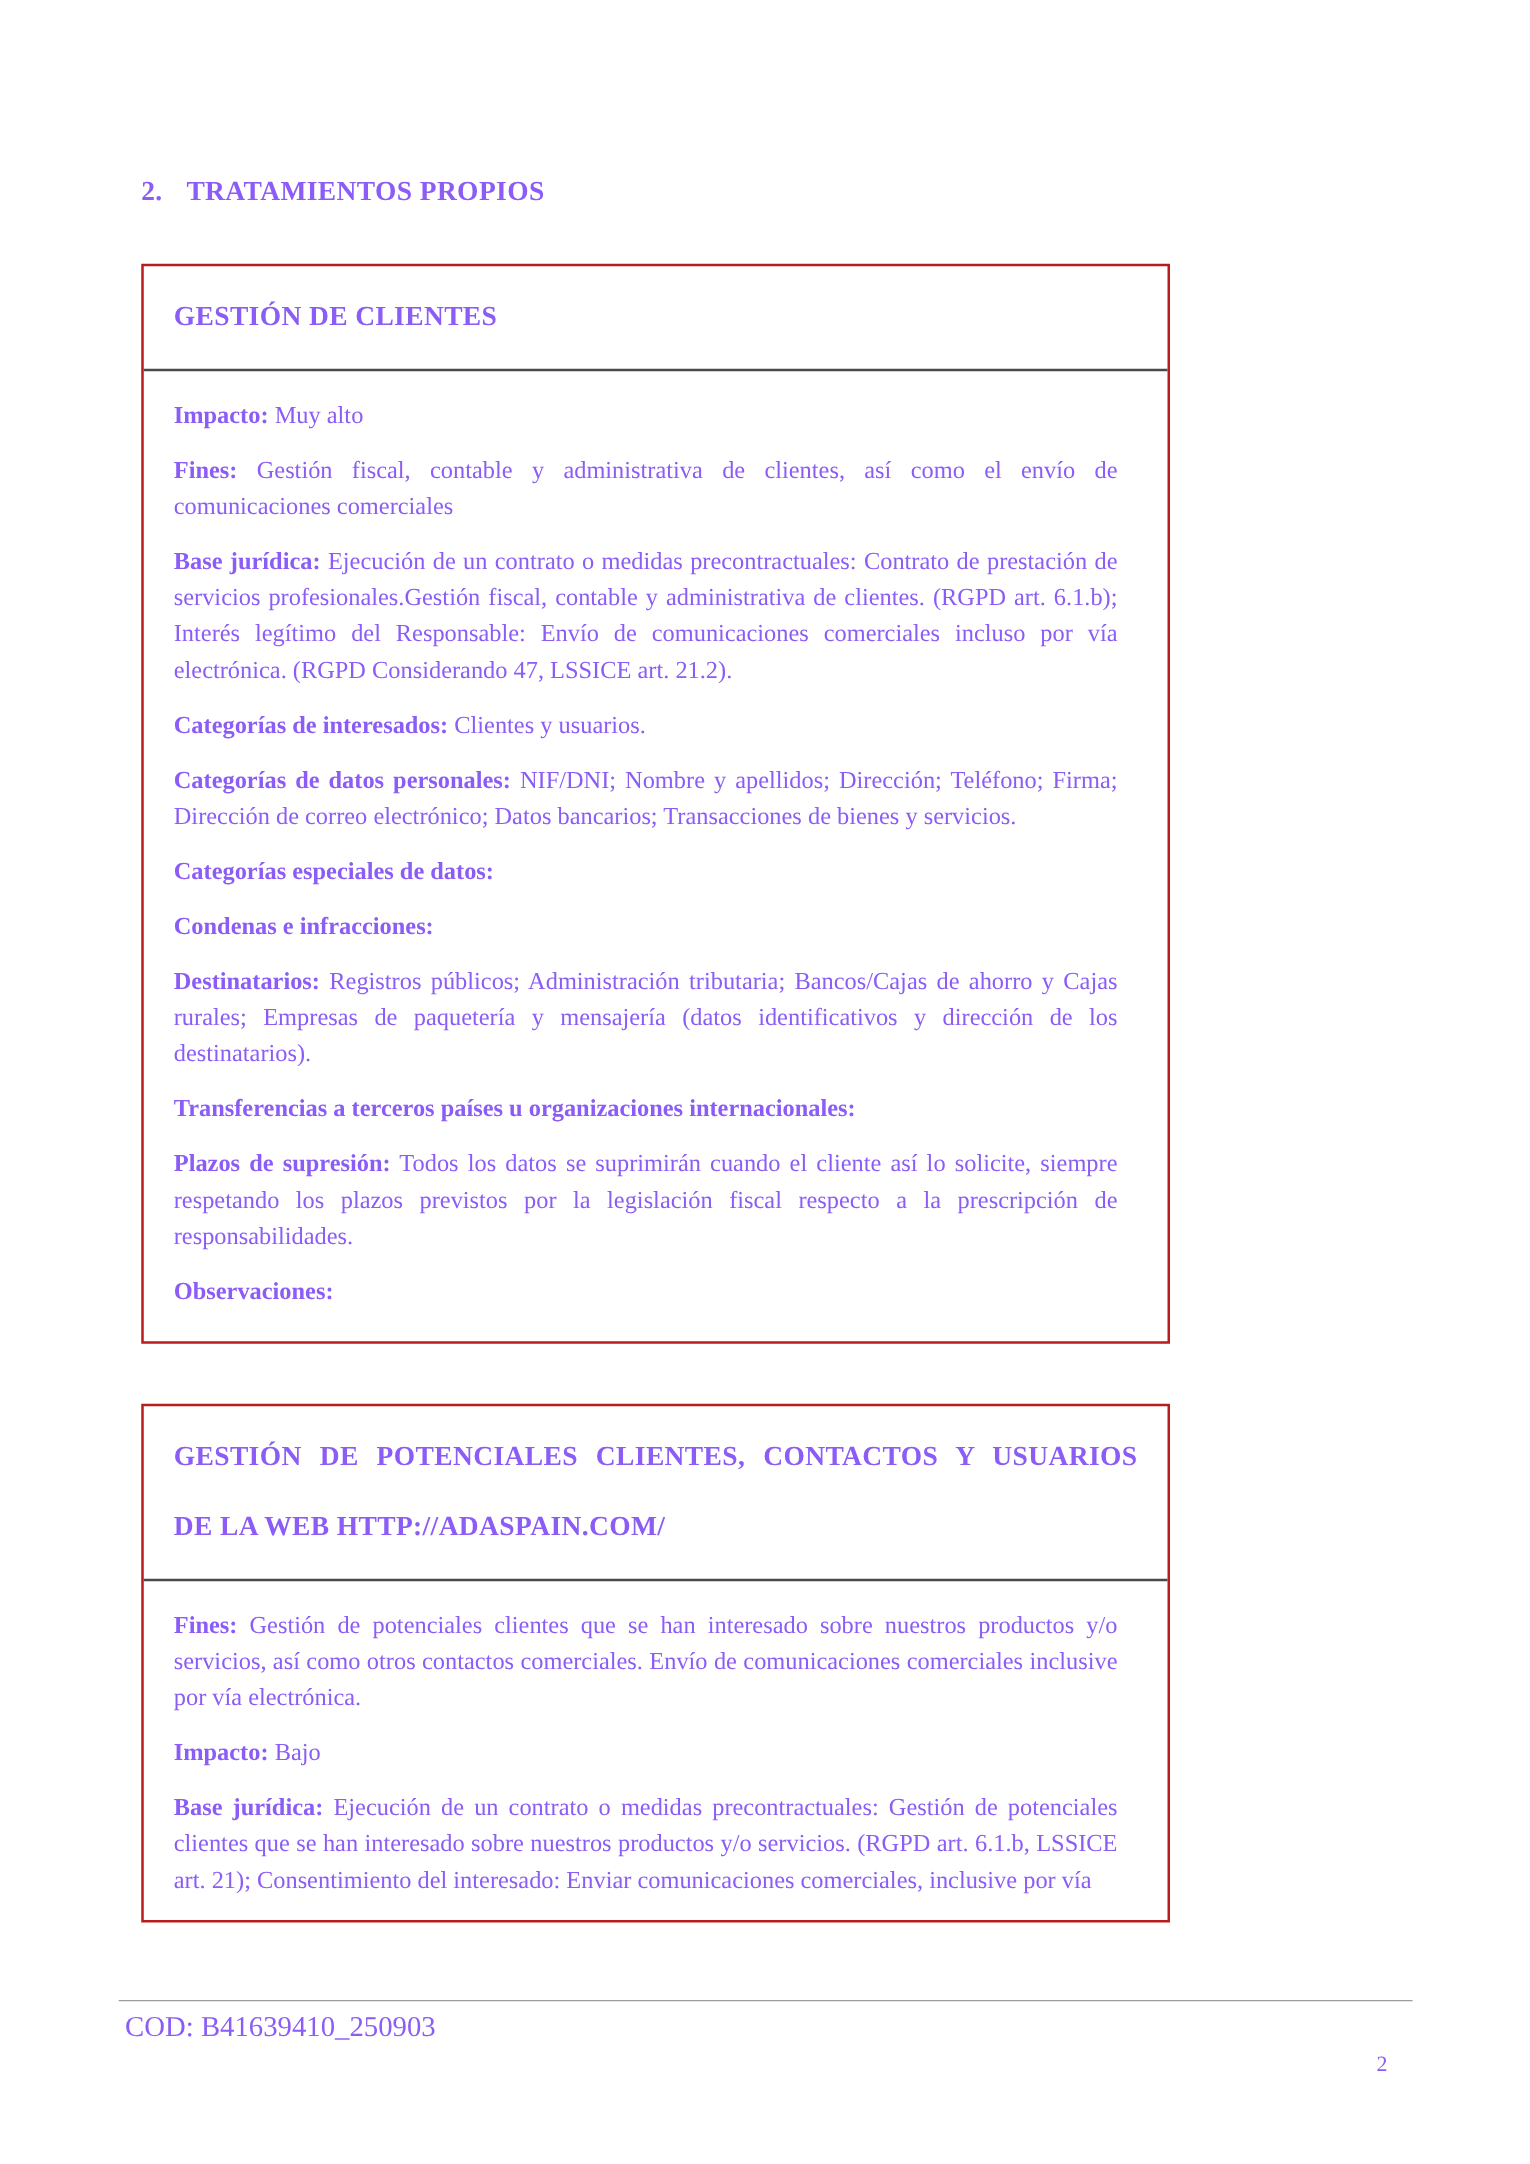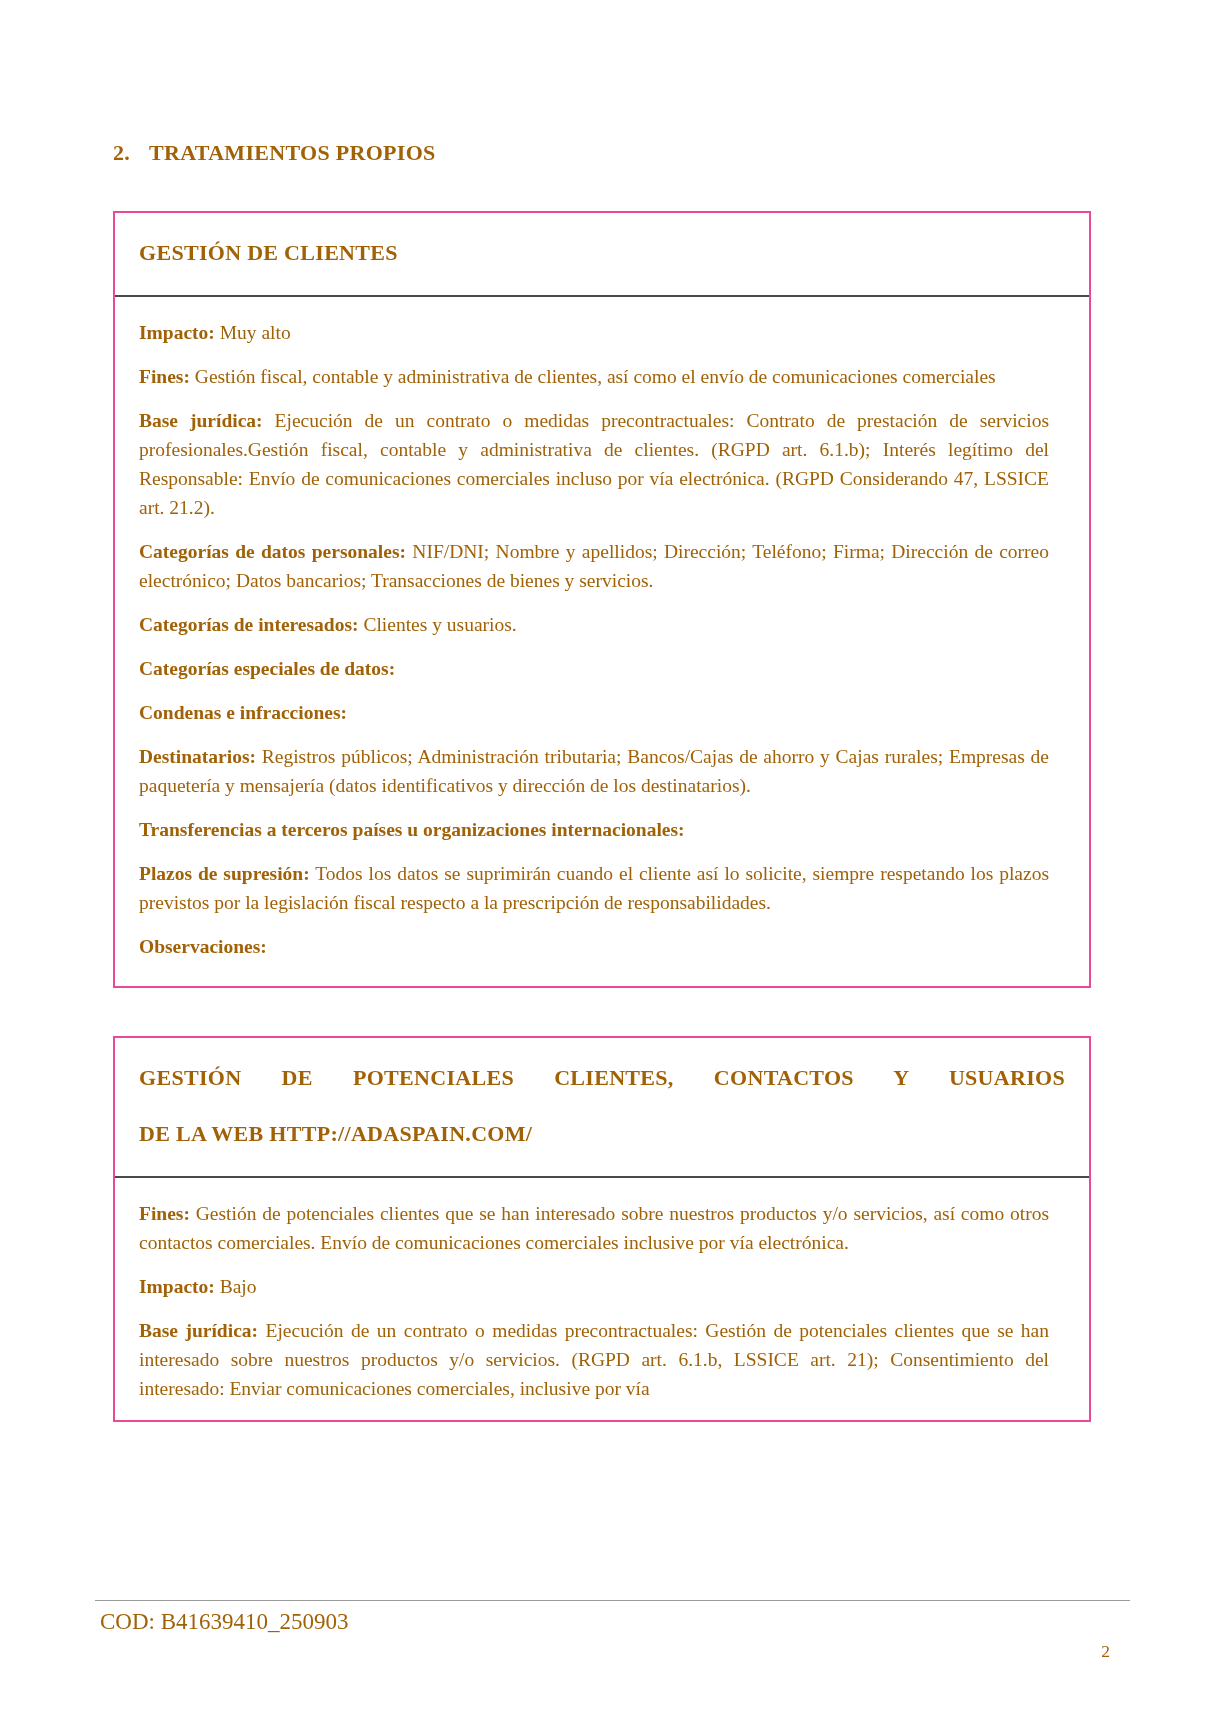--- a/index.html
+++ b/index.html
@@ -5,34 +5,34 @@
 <style>
   * { margin: 0; padding: 0; box-sizing: border-box; }
   html, body { background: #ffffff; }
   body { width: 1224px; }
   .page {
     position: relative;
     width: 1224px;
     height: 1731px;
     background: #ffffff;
     font-family: "Liberation Serif", "DejaVu Serif", serif;
-    color: #a16207;
+    color: #8b5cf6;
     overflow: hidden;
   }
   .doc-heading {
     margin: 140px 109px 0 113px;
     font-size: 22px;
     font-weight: bold;
     letter-spacing: 0.3px;
   }
   .doc-heading .h-num { display: inline-block; margin-right: 19px; }
   .treatment-card {
     margin-left: 113px;
-    width: 978px;
-    border: 2px solid #ec4899;
+    width: 823px;
+    border: 2px solid #b91c1c;
     background: #ffffff;
   }
   .card-1 { margin-top: 45px; }
   .card-2 { margin-top: 48px; }
   .card-header {
     padding: 27px 24px 29px 24px;
     border-bottom: 2px solid #4a4a4a;
   }
   .title-line {
     font-size: 22px;
@@ -84,22 +84,22 @@
   </h2>
 
   <section class="treatment-card card-1">
     <div class="card-header">
         <div class="title-line">GESTIÓN DE CLIENTES</div>
       </div>
     <div class="card-body">
         <p class="field"><span class="flabel">Impacto:</span><span> Muy alto</span></p>
         <p class="field"><span class="flabel">Fines:</span><span> Gestión fiscal, contable y administrativa de clientes, así como el envío de comunicaciones comerciales</span></p>
         <p class="field"><span class="flabel">Base jurídica:</span><span> Ejecución de un contrato o medidas precontractuales: Contrato de prestación de servicios profesionales.Gestión fiscal, contable y administrativa de clientes. (RGPD art. 6.1.b); Interés legítimo del Responsable: Envío de comunicaciones comerciales incluso por vía electrónica. (RGPD Considerando 47, LSSICE art. 21.2).</span></p>
+        <p class="field"><span class="flabel">Categorías de interesados:</span><span> Clientes y usuarios.</span></p>
         <p class="field"><span class="flabel">Categorías de datos personales:</span><span> NIF/DNI; Nombre y apellidos; Dirección; Teléfono; Firma; Dirección de correo electrónico; Datos bancarios; Transacciones de bienes y servicios.</span></p>
-        <p class="field"><span class="flabel">Categorías de interesados:</span><span> Clientes y usuarios.</span></p>
         <p class="field"><span class="flabel">Categorías especiales de datos:</span></p>
         <p class="field"><span class="flabel">Condenas e infracciones:</span></p>
         <p class="field"><span class="flabel">Destinatarios:</span><span> Registros públicos; Administración tributaria; Bancos/Cajas de ahorro y Cajas rurales; Empresas de paquetería y mensajería (datos identificativos y dirección de los destinatarios).</span></p>
         <p class="field"><span class="flabel">Transferencias a terceros países u organizaciones internacionales:</span></p>
         <p class="field"><span class="flabel">Plazos de supresión:</span><span> Todos los datos se suprimirán cuando el cliente así lo solicite, siempre respetando los plazos previstos por la legislación fiscal respecto a la prescripción de responsabilidades.</span></p>
         <p class="field"><span class="flabel">Observaciones:</span></p>
       </div>
   </section>
 
   <section class="treatment-card card-2">

